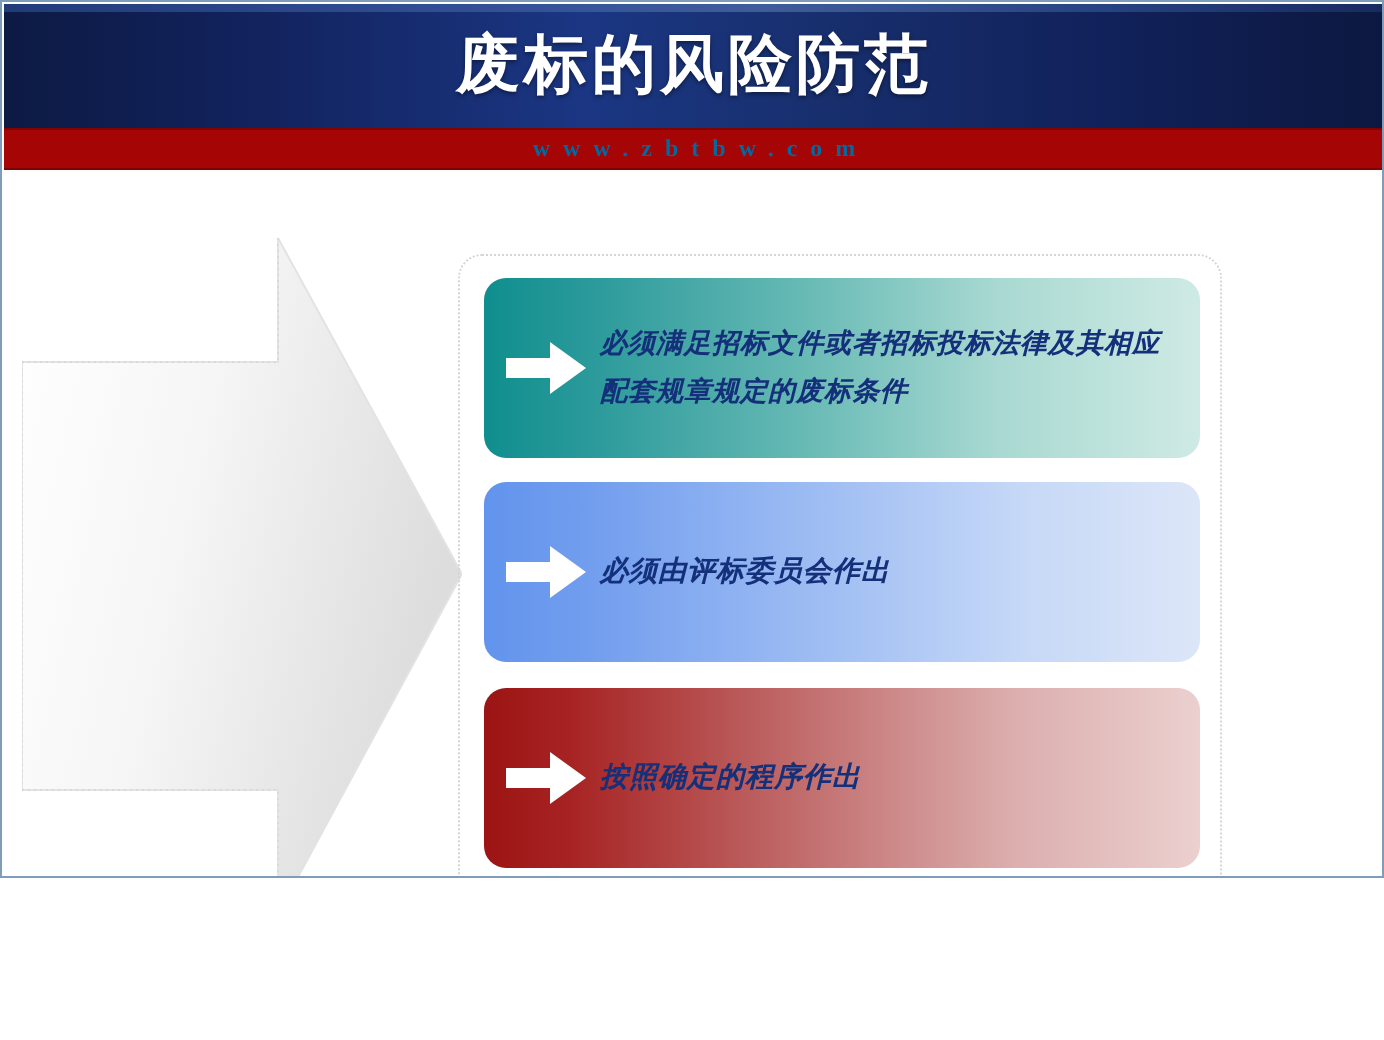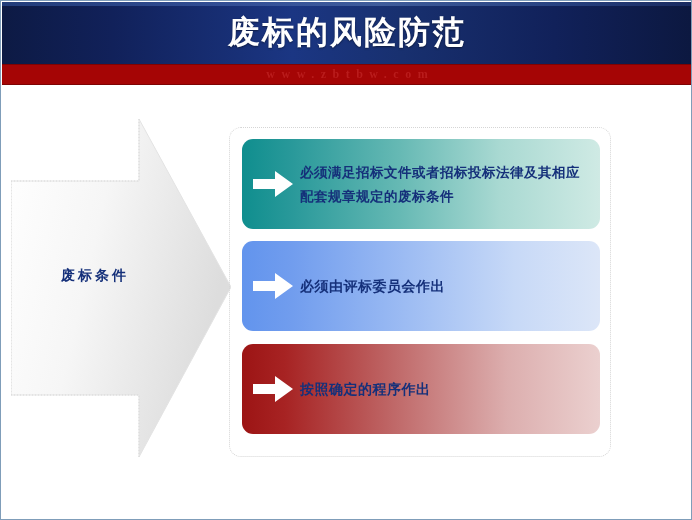--- a/index.html
+++ b/index.html
@@ -6,21 +6,21 @@
     margin: 0;
     padding: 0;
     background: #ffffff;
   }
   body {
     font-family: "Liberation Sans", sans-serif;
   }
   .slide {
     position: relative;
     width: 692px;
-    height: 520px;
+    height: 439px;
     background: #ffffff;
     border: 1px solid #7f9db9;
     box-sizing: border-box;
     overflow: hidden;
   }
 
   
   .header-band {
     position: absolute;
     left: 1px;
@@ -73,21 +73,21 @@
     box-sizing: border-box;
   }
   .header-url {
     position: absolute;
     left: 0;
     top: 63px;
     width: 692px;
     height: 21px;
     line-height: 21px;
     text-align: center;
-    color: #b91c1c;
+    color: #0369a1;
     font-family: "Liberation Serif", "DejaVu Serif", serif;
     font-size: 12px;
     font-weight: 700;
     letter-spacing: 6.5px;
     text-indent: 6.5px;
     white-space: nowrap;
   }
 
   
   .big-arrow-wrap {
@@ -122,20 +122,21 @@
     border: 1px dotted #d5d5d5;
     border-radius: 12px;
     box-sizing: border-box;
   }
   .row {
     position: absolute;
     left: 12px;
     width: 358px;
     height: 90px;
     border-radius: 11px;
+    font-style: italic;
   }
   .row-1 { top: 11px;  background: linear-gradient(to right, #0f8e8e 0%, #29999a 14%, #66b9b4 44%, #a9d9d2 72%, #cfeae4 100%); }
   .row-2 { top: 113px; background: linear-gradient(to right, #6294ed 0%, #719dee 14%, #9dbcf3 46%, #c7d9f7 76%, #dce6f8 100%); }
   .row-3 { top: 216px; background: linear-gradient(to right, #9c1414 0%, #a72323 12%, #bf6767 42%, #dcaeae 74%, #ebd0cf 100%); }
 
   .row-arrow {
     position: absolute;
     left: 11px;
     top: 50%;
     transform: translateY(-50%);
@@ -177,21 +178,20 @@
           <stop offset="0%" stop-color="#ffffff"></stop>
           <stop offset="45%" stop-color="#f6f6f6"></stop>
           <stop offset="100%" stop-color="#dddddd"></stop>
         </linearGradient>
       </defs>
       <path d="M 0,62 L 128,62 L 128,0 L 220,168 L 128,338 L 128,276 L 0,276 Z" fill="url(#bigArrowGrad)" stroke="#e3e3e3" stroke-width="1"></path>
       <path d="M 0,62 L 128,62 L 128,0" fill="none" stroke="#d9d9d9" stroke-width="1" stroke-dasharray="1 2"></path>
       <path d="M 0,276 L 128,276 L 128,338" fill="none" stroke="#d9d9d9" stroke-width="1" stroke-dasharray="1 2"></path>
       <line x1="0" y1="62" x2="0" y2="276" stroke="#d9d9d9" stroke-width="1" stroke-dasharray="1 2"></line>
     </svg>
-    <div class="big-arrow-label">废标条件</div>
   </div>
 
   <div class="panel">
 
     <div class="row row-1">
       <span class="row-arrow">
         <svg width="40" height="26" viewBox="0 0 40 26">
           <path d="M 0,8 L 22,8 L 22,0 L 40,13 L 22,26 L 22,18 L 0,18 Z" fill="#ffffff"></path>
         </svg>
       </span>

